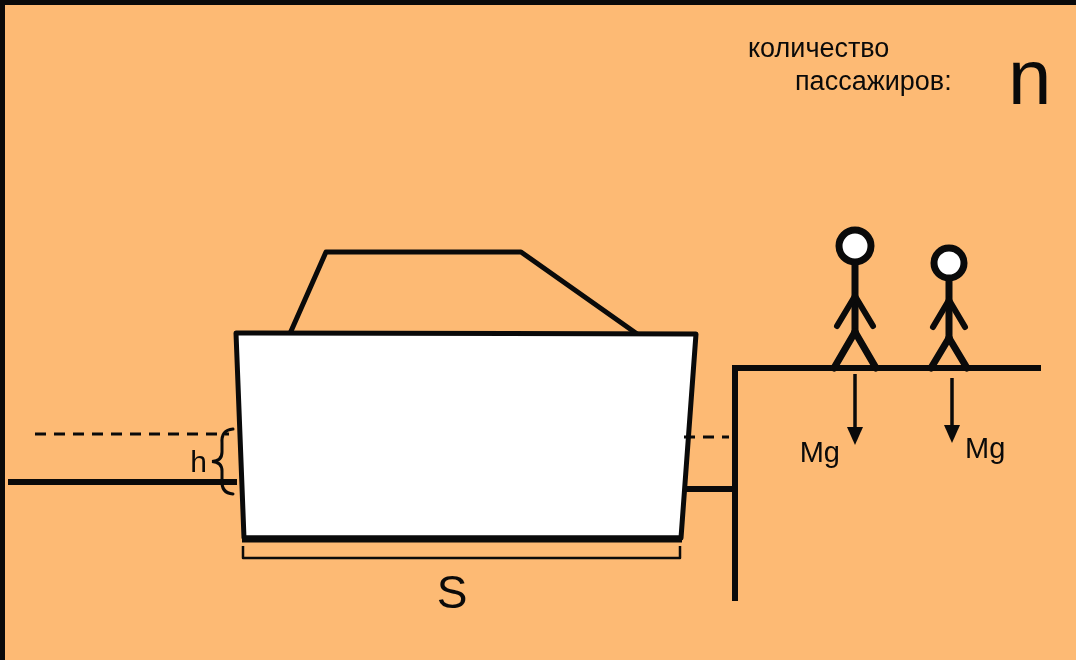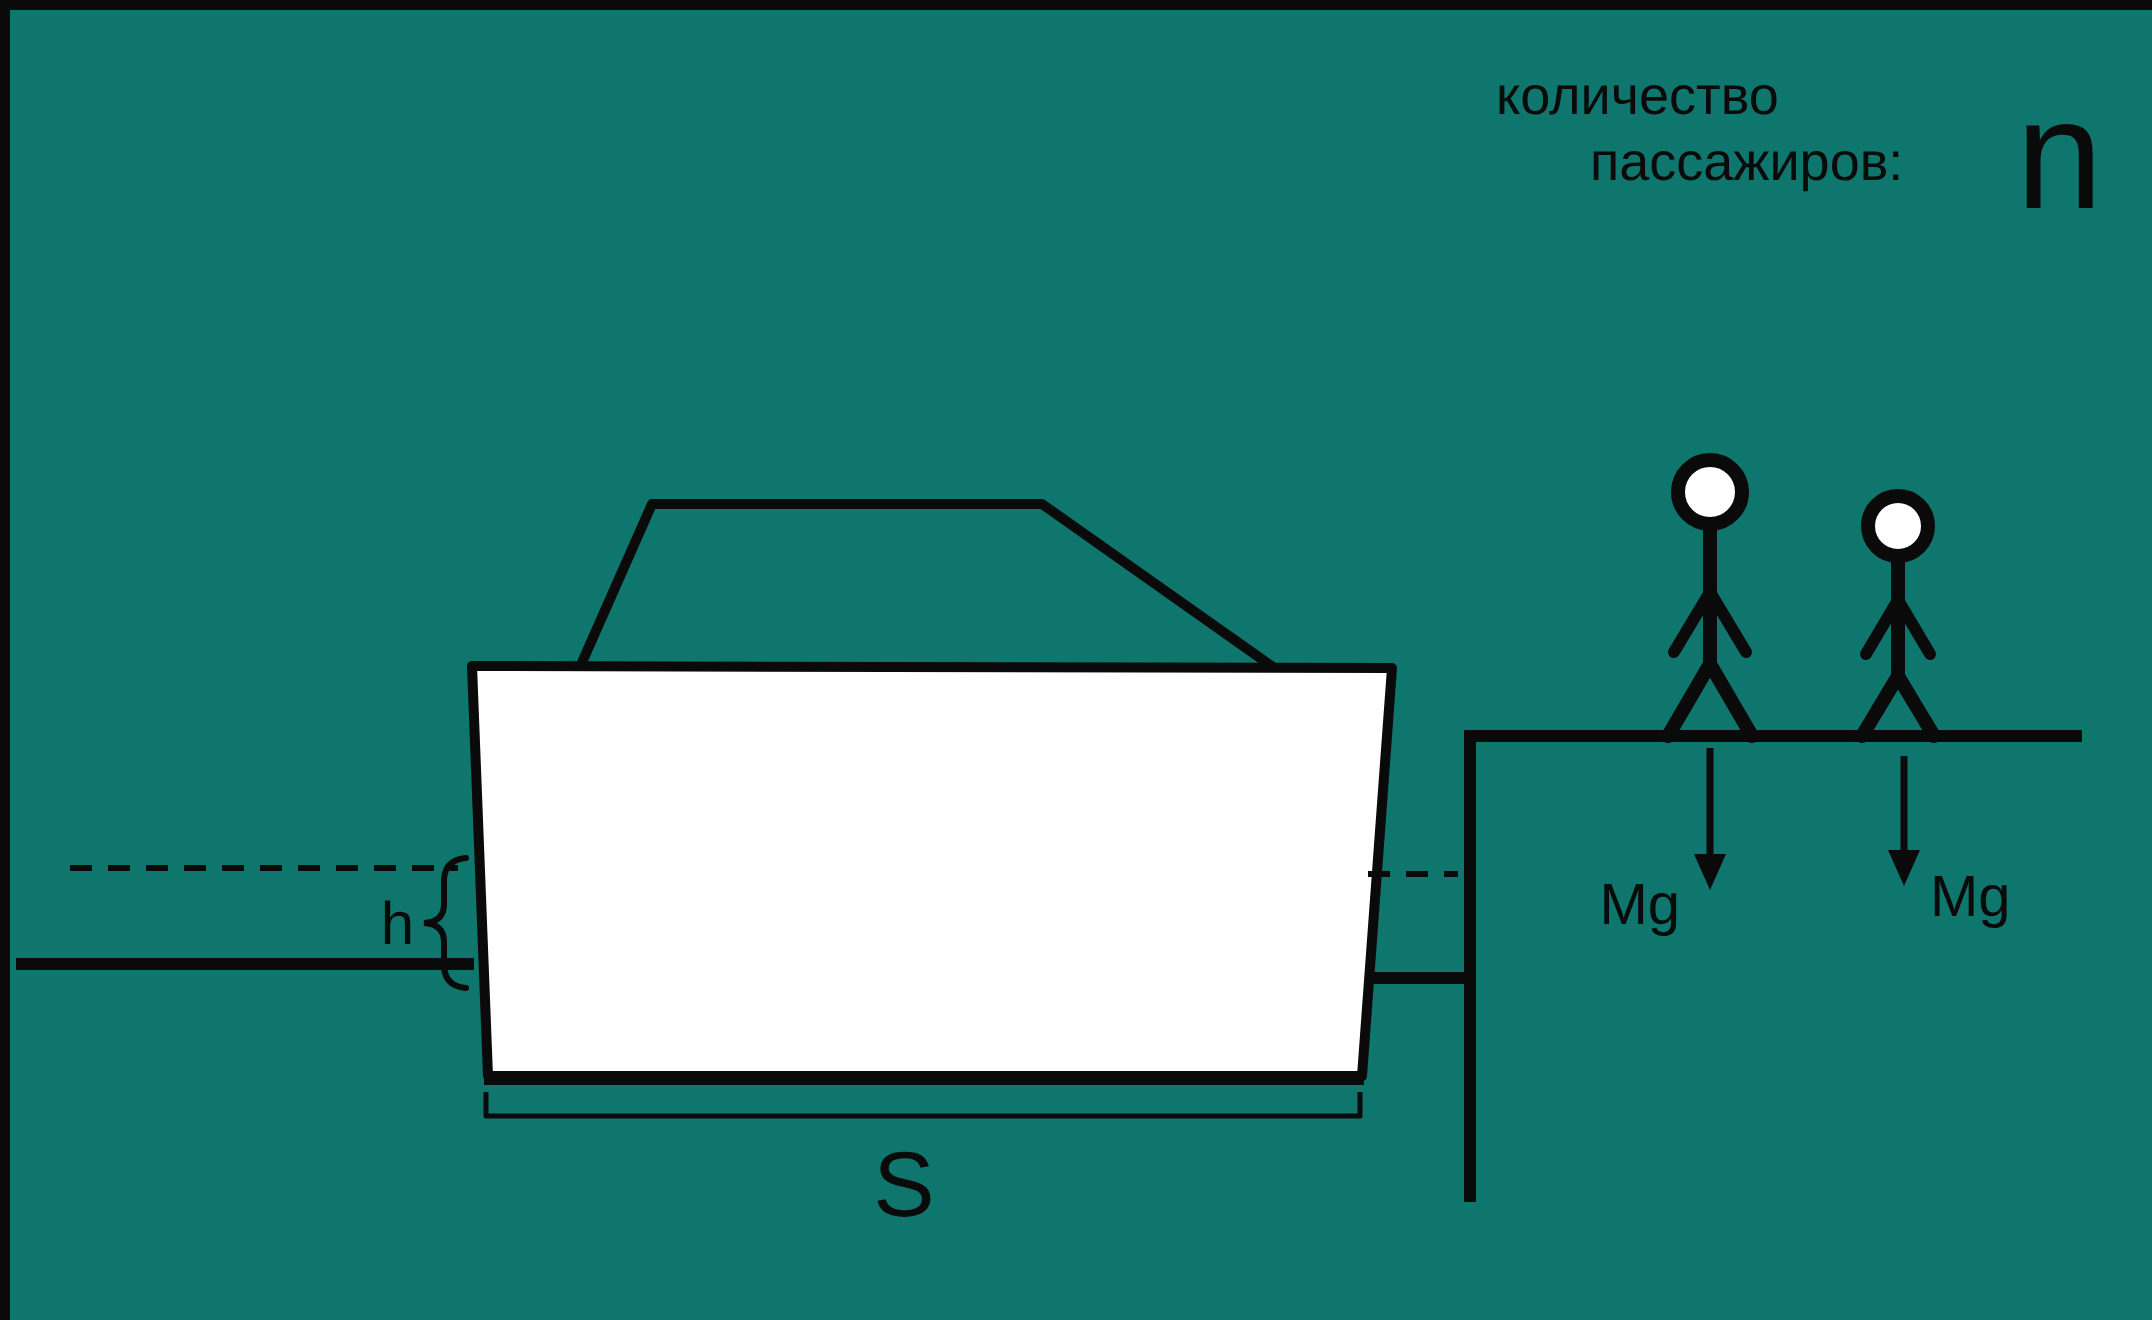--- a/index.html
+++ b/index.html
@@ -4,21 +4,21 @@
 <style>
   html, body {
     margin: 0;
     padding: 0;
     background: #ffffff;
   }
   #stage {
     position: relative;
     width: 1076px;
     height: 660px;
-    background: #0f766e;
+    background: #fdba74;
     overflow: hidden;
     font-family: "Liberation Sans", sans-serif;
   }
   svg {
     display: block;
   }
   .ink-stroke {
     stroke: #0a0a0a;
     fill: none;
   }

